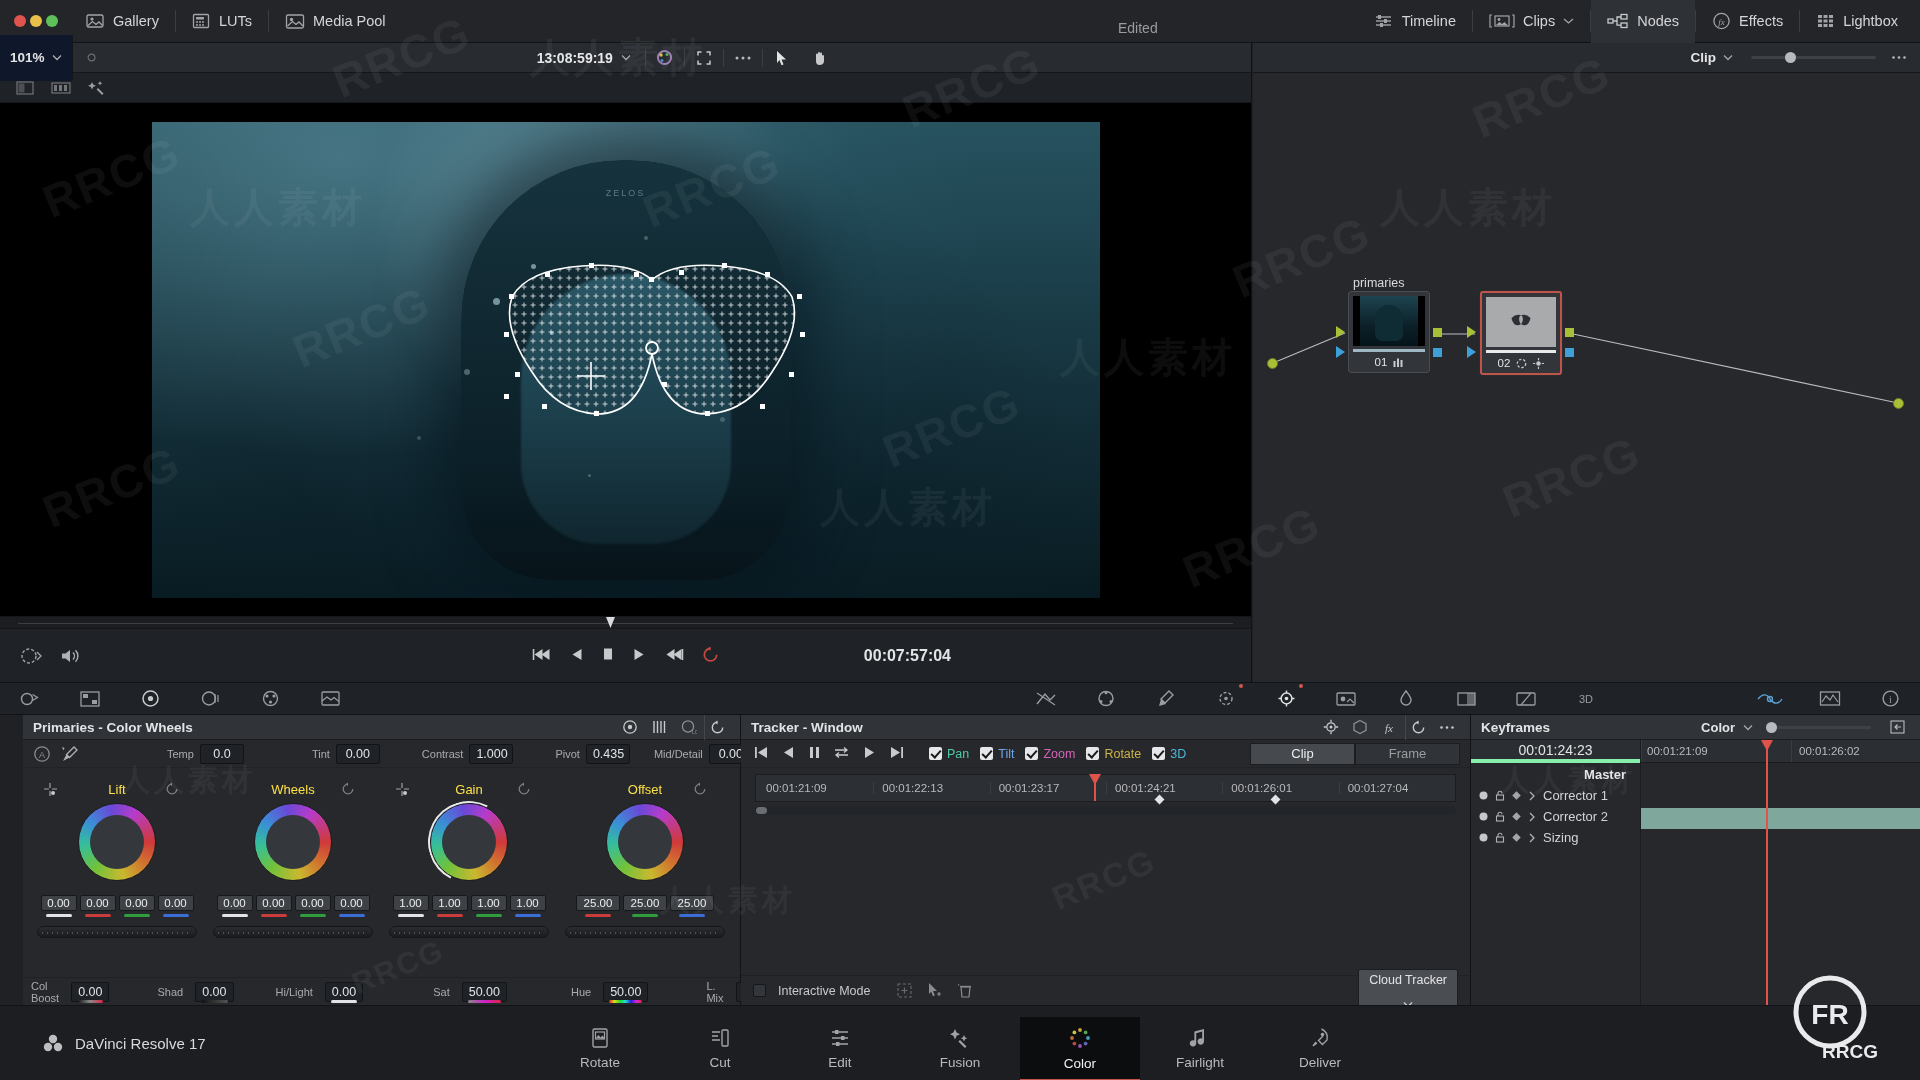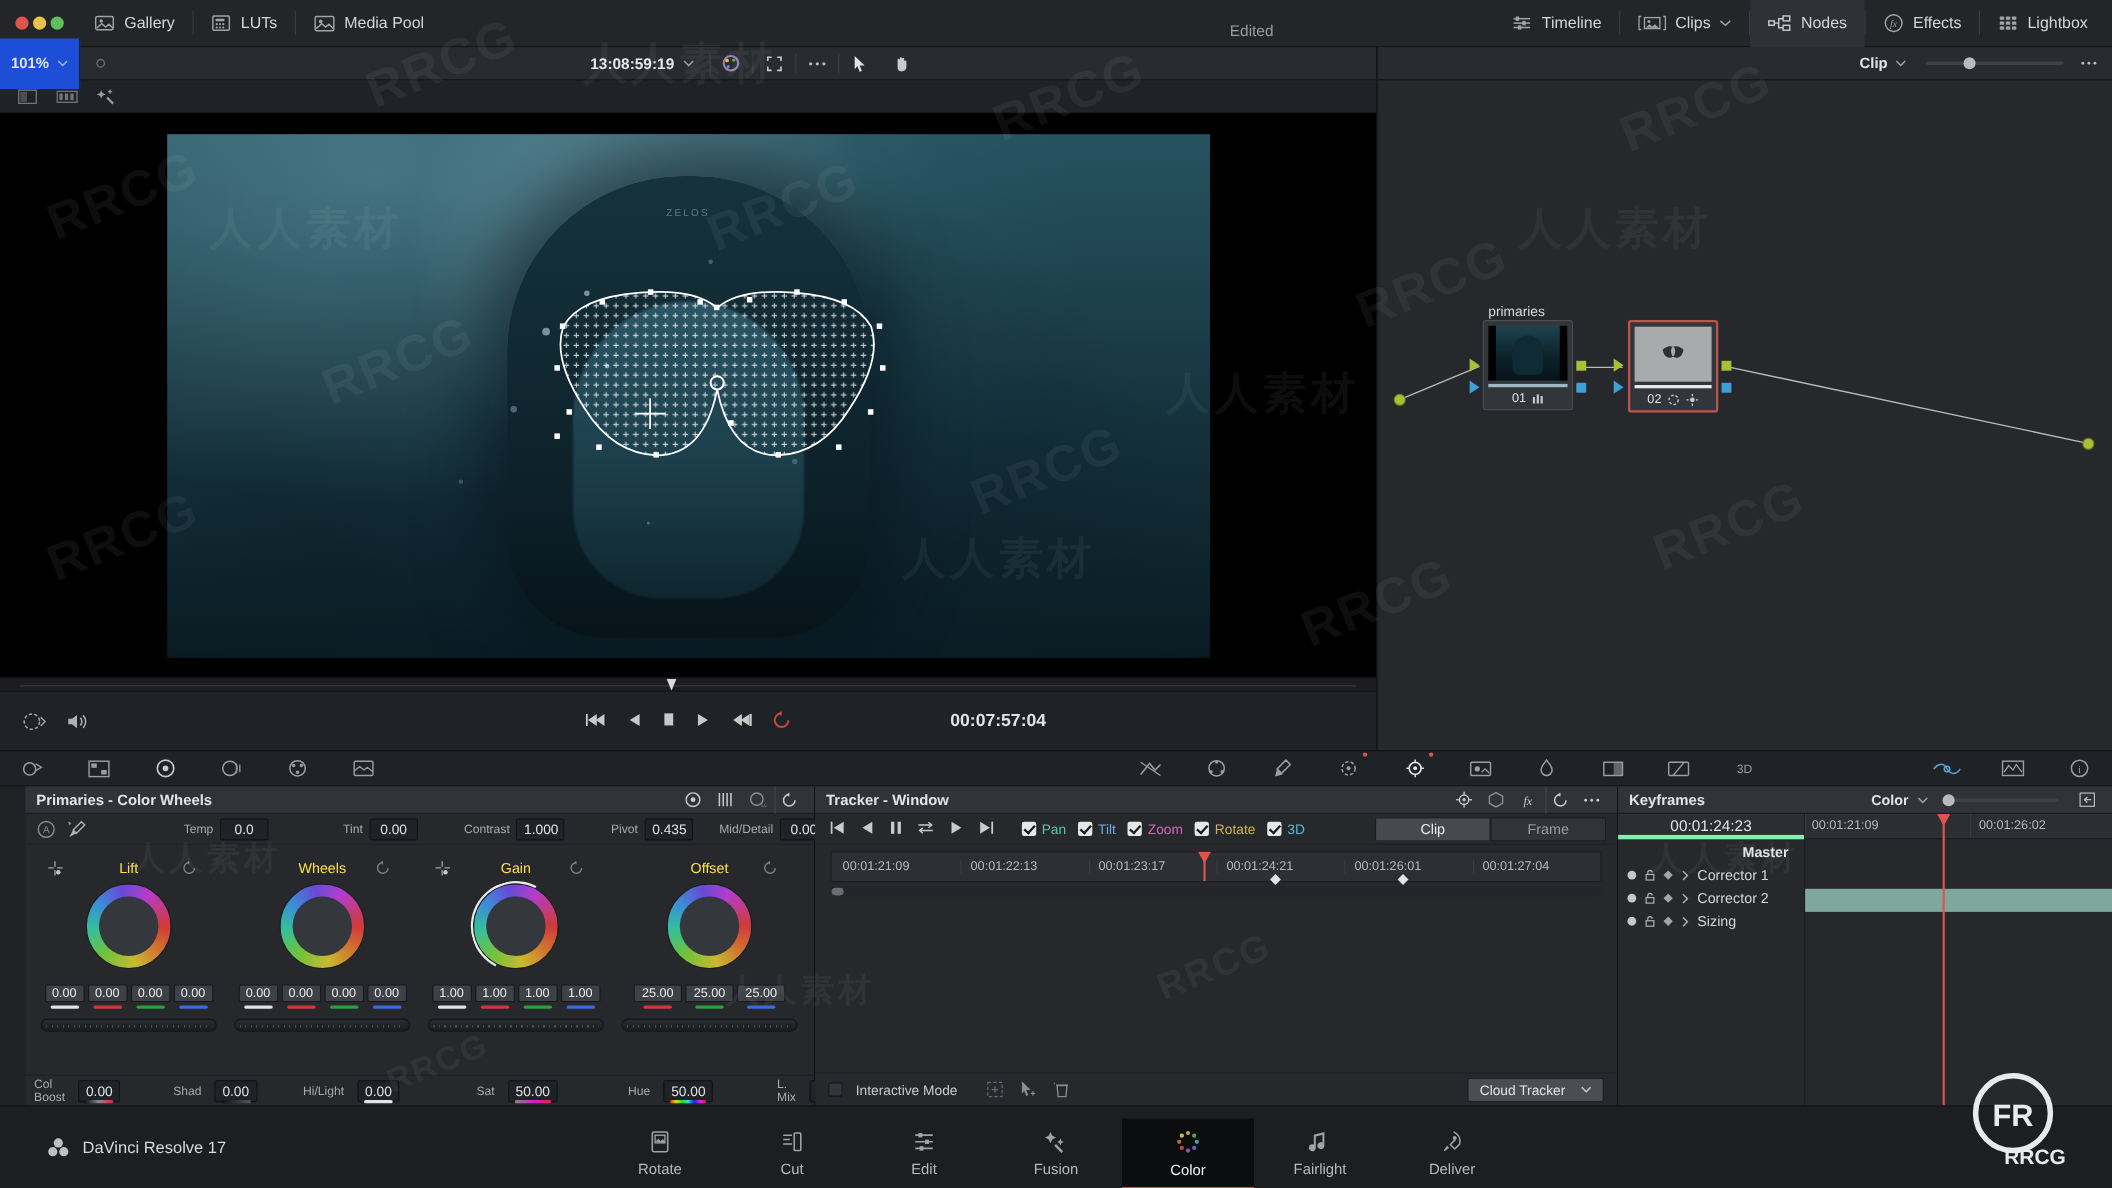--- a/index.html
+++ b/index.html
@@ -35,21 +35,21 @@
   .viewerpane {
     position:absolute; left:0; top:43px; width:1252px; height:639px;
     background:#1b1d21; border-right:1px solid #121316;
   }
   .vw-toolbar {
     height:30px; background:#282b2f; display:flex; align-items:center;
     border-bottom:1px solid #141619; position:relative;
   }
   .zoombox {
     display:flex; align-items:center; gap:7px; padding:0 10px; height:46px;
-    background:#1d4ed8; color:#e2e3e5; font-size:13.5px; font-weight:bold;
+    background:#0f172a; color:#e2e3e5; font-size:13.5px; font-weight:bold;
     min-width:72px; border-right:1px solid #141619;
   }
   .vw-mid { flex:1; display:flex; align-items:center; justify-content:center; gap:0; }
   .tcbox { display:flex; align-items:center; gap:8px; color:#e6e7e9; font-size:14px; font-weight:bold; padding:0 14px; }
   .vbtn { width:38px; height:30px; display:flex; align-items:center; justify-content:center; cursor:default; }
   .vsepv { width:1px; height:18px; background:#3c3f44; }
   .vw-tools2 {
     height:30px; background:#1f2227; display:flex; align-items:center; gap:2px; padding-left:8px;
     border-bottom:1px solid #141619;
   }
@@ -214,21 +214,21 @@
   .trk-ph { position:absolute; top:0; bottom:0; width:2px; background:#e0534a; }
   .trk-ph-head { position:absolute; top:-1px; left:-5px; width:12px; height:11px; background:#e0534a;
      clip-path:polygon(0 0,100% 0,50% 100%); }
   .trk-vals { position:absolute; bottom:4px; right:14px; display:flex; gap:22px; font-size:12.5px; }
   .trk-scroll { height:9px; margin:4px 14px 0 14px; background:#222529; border-radius:5px; position:relative;}
   .trk-scroll-knob{position:absolute; left:1px; top:1px; width:11px; height:7px; border-radius:4px; background:#6a6d72;}
   .trk-bot { position:absolute; bottom:0; left:0; right:0; height:30px; display:flex; align-items:center;
      padding:0 12px; gap:12px; border-top:1px solid #1f2125;}
   .ckbox-empty { width:13px; height:13px; background:#33363b; border:1px solid #15171a; border-radius:2px; }
   .ddbtn { margin-left:auto; background:#4a4d52; border:1px solid #1b1d20; border-radius:2px;
-     color:#e3e4e6; font-size:12.5px; padding:3px 10px; display:flex; align-items:center; gap:14px;}
+     color:#e3e4e6; font-size:12.5px; padding:3px 10px; display:flex; align-items:center; gap:14px;flex-direction:column;}
 
   
   .kf { flex:1; border-right:none; }
   .kf-dd { display:flex; align-items:center; gap:8px; color:#e3e4e6; font-size:13px; font-weight:bold; }
   .kf-body { display:flex; height:265px; }
   .kf-left { width:170px; border-right:1px solid #1a1c20; }
   .kf-tc { height:23px; display:flex; align-items:center; justify-content:center; font-size:14px;
     color:#e3e4e6; background:#2b2e32; border-bottom:4px solid #86efac;}
   .kf-master { height:22px; display:flex; align-items:center; justify-content:flex-end; padding-right:14px;
     font-size:13px; font-weight:bold; color:#e3e4e6; }

